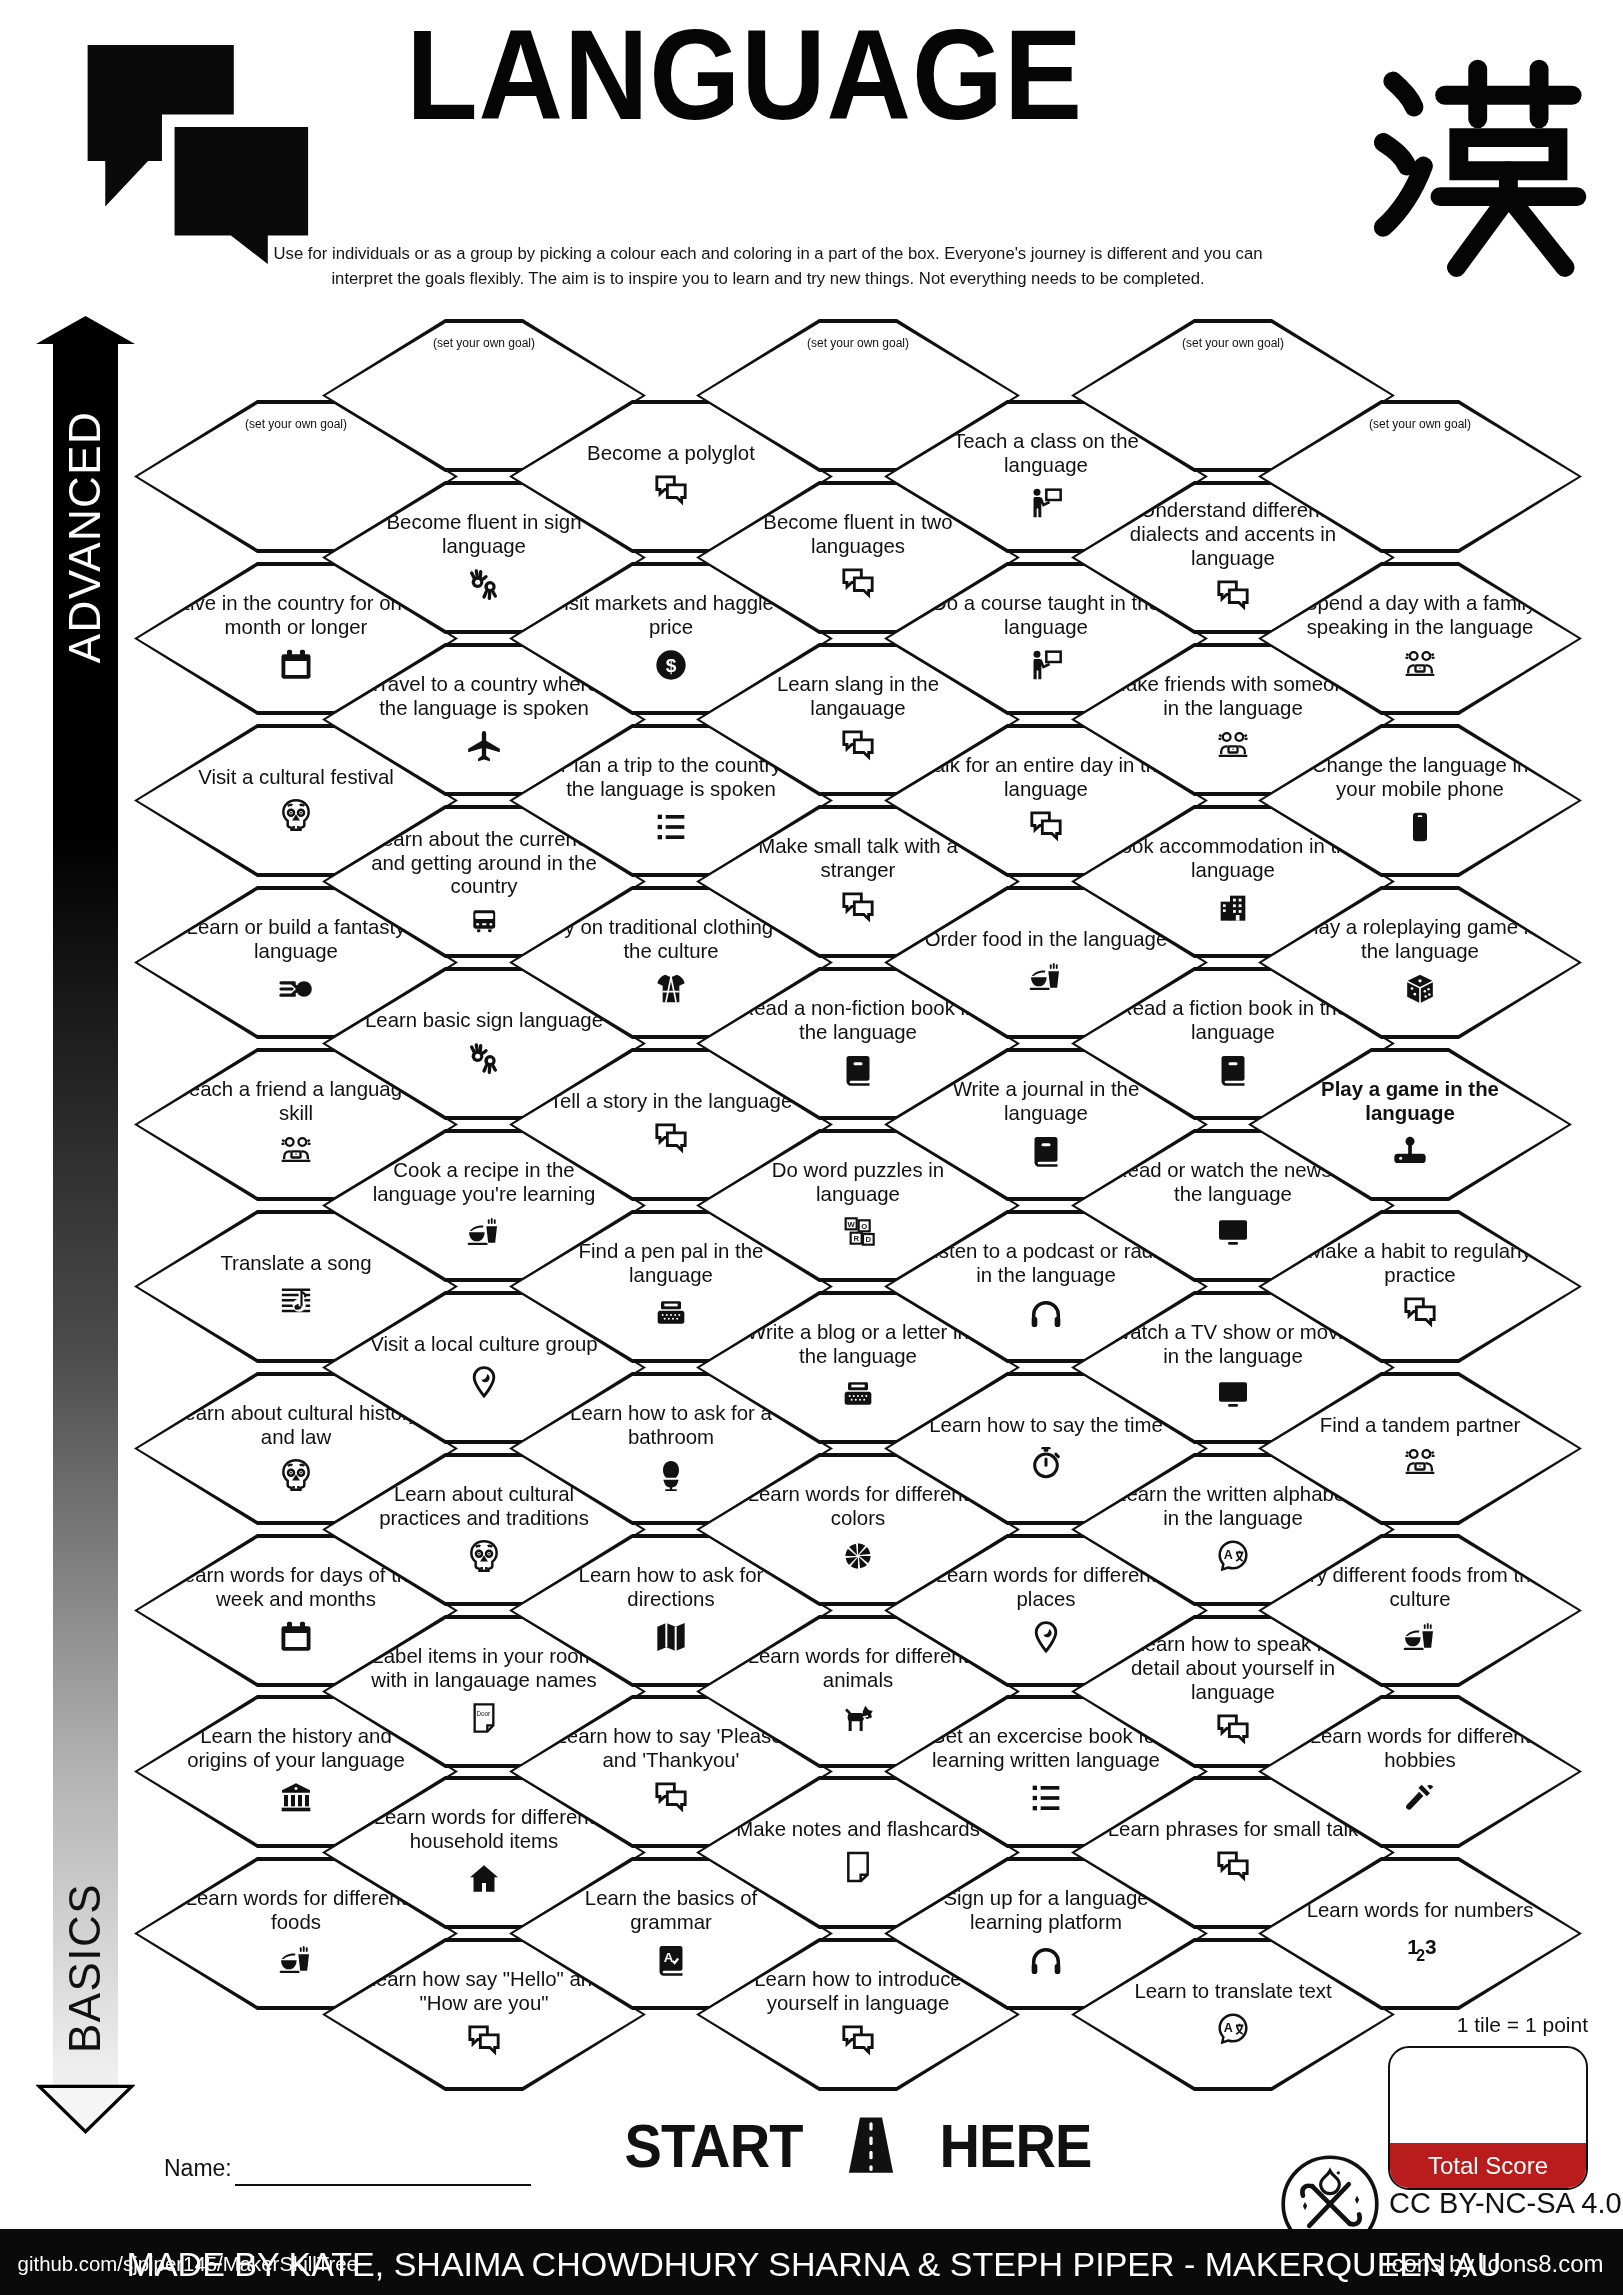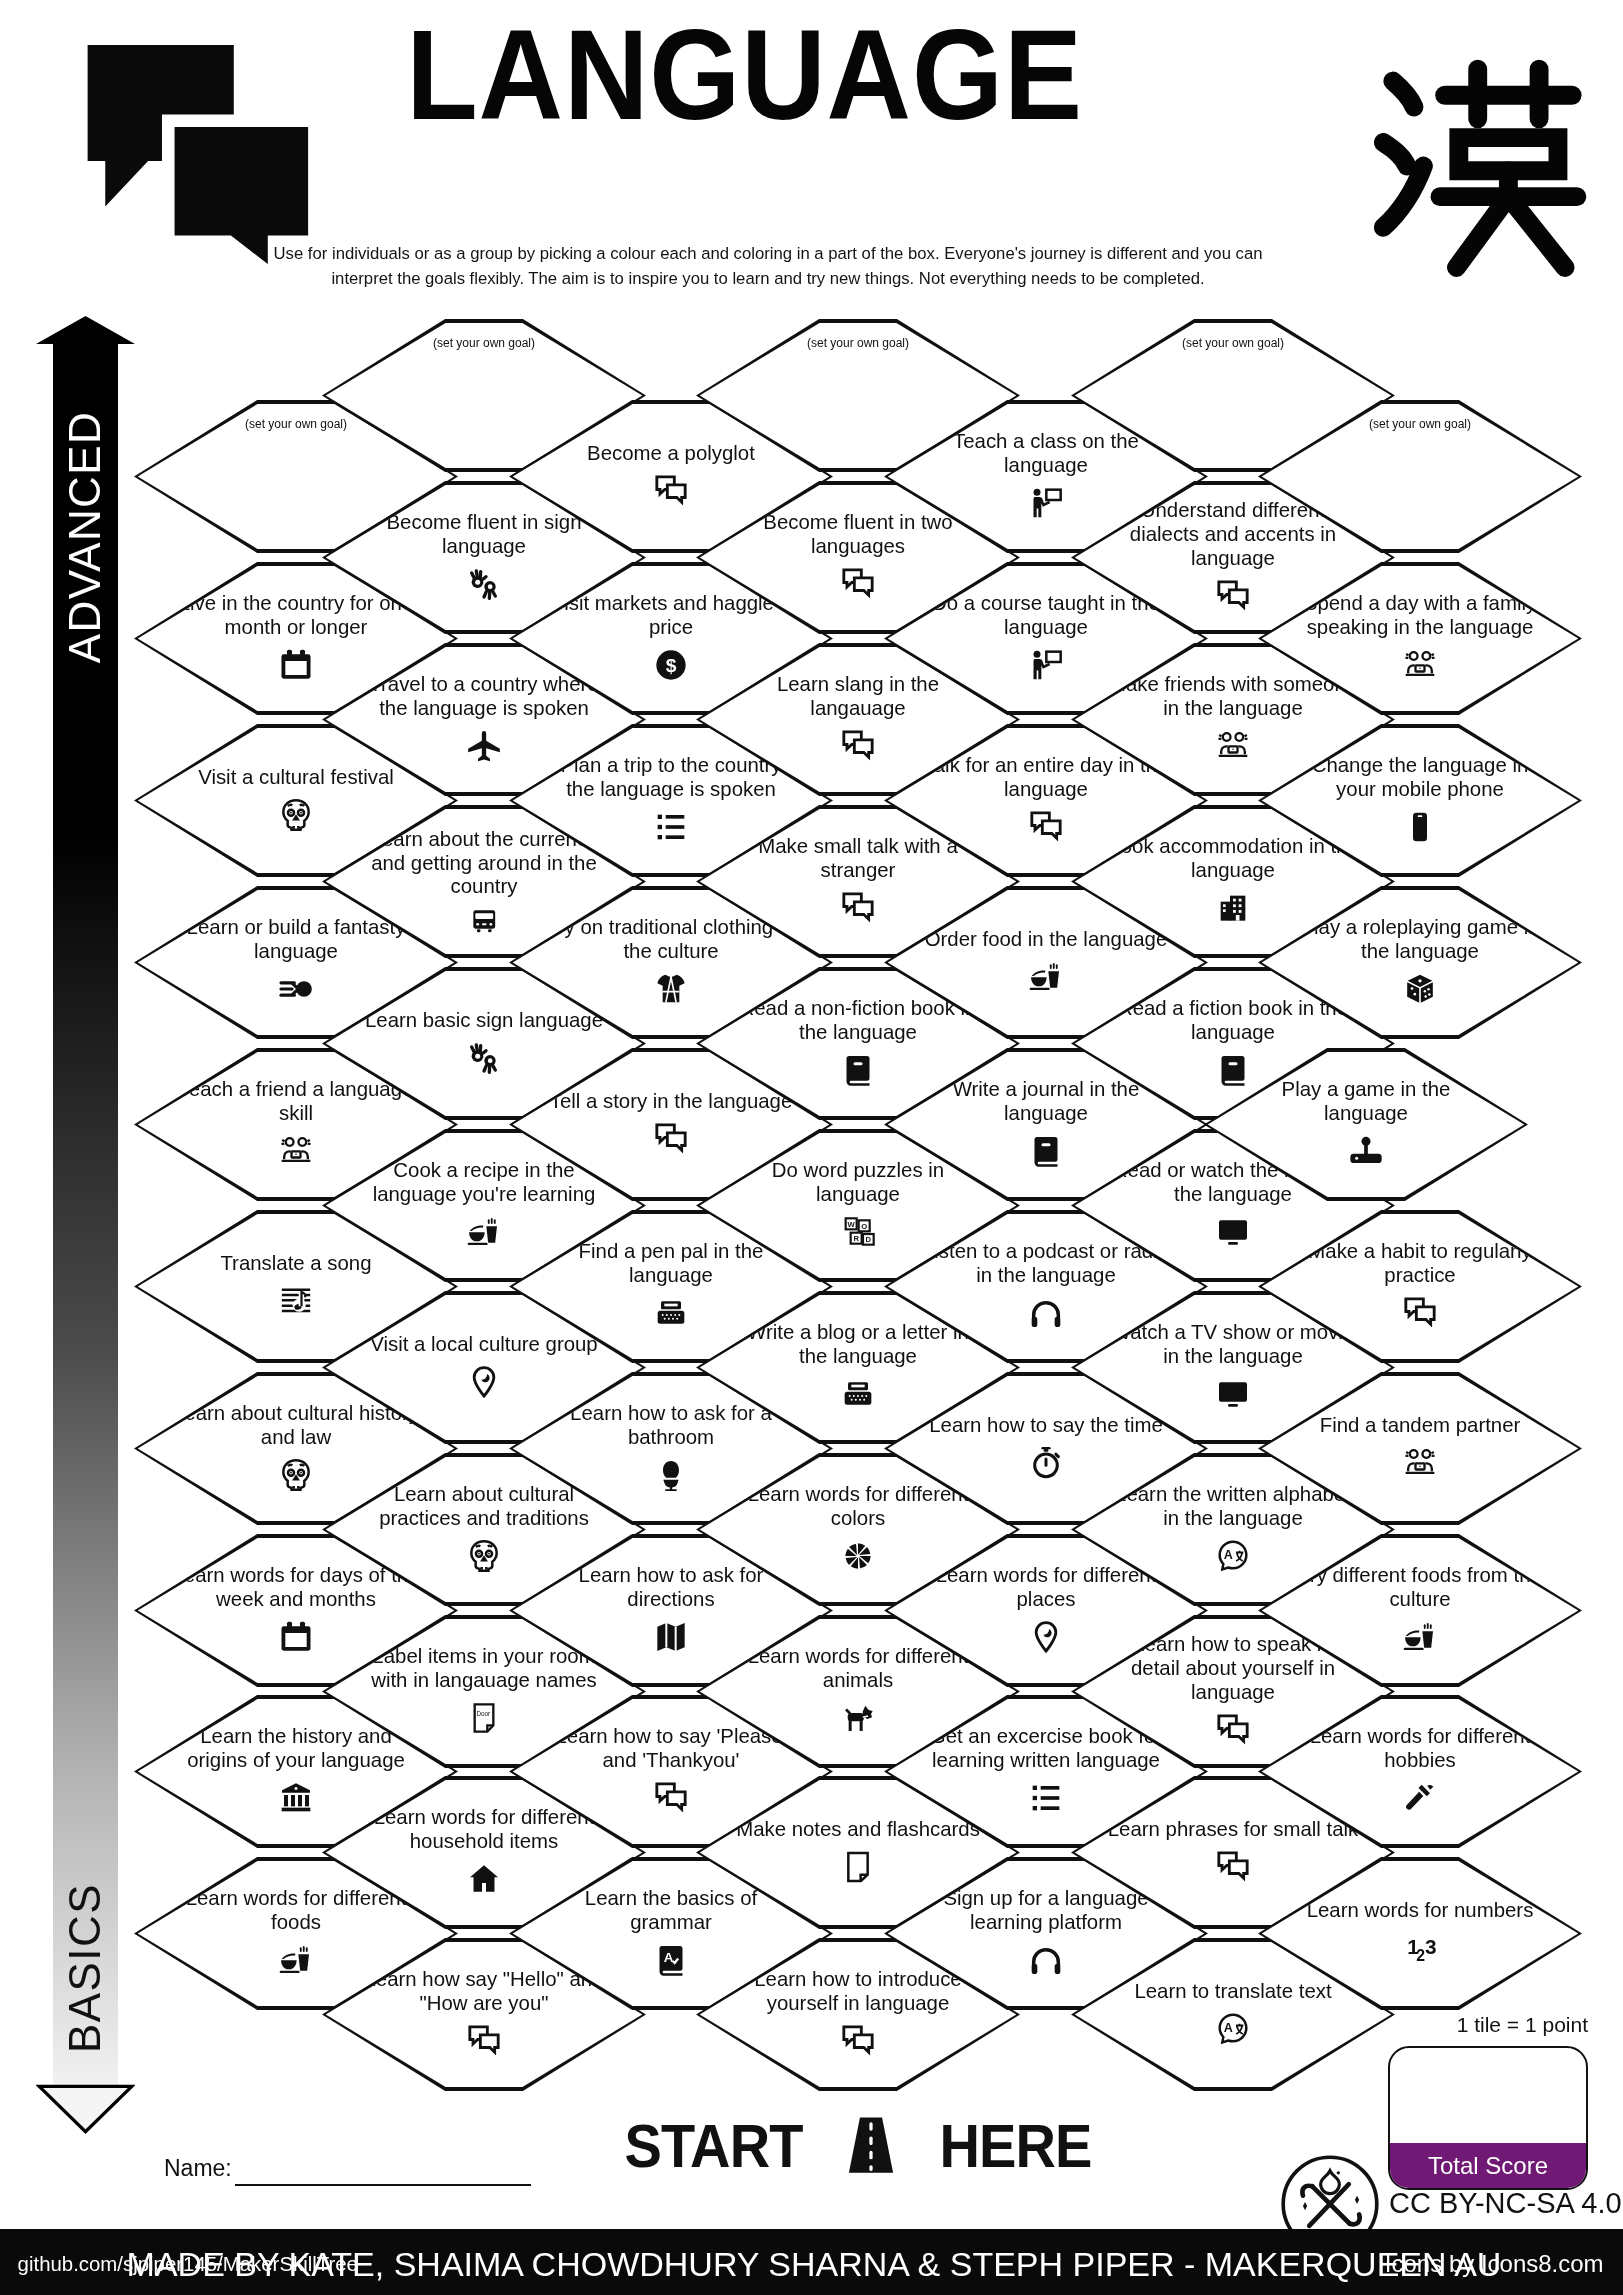--- a/index.html
+++ b/index.html
@@ -49,21 +49,21 @@
 
   
   .name-label{position:absolute;left:164px;top:2155px;font-size:23px;}
   .name-line{position:absolute;left:235px;top:2184px;width:296px;border-top:2.3px solid #111;}
 
   
   .tile-note{position:absolute;left:1388px;top:2013px;width:200px;text-align:right;font-size:21px;}
   .score-box{position:absolute;left:1388px;top:2046px;width:200px;height:144px;box-sizing:border-box;
        border:2.8px solid #111;border-radius:21px;overflow:hidden;display:flex;flex-direction:column;background:#fff;}
   .score-space{flex:1;}
-  .score-band{height:45px;background:#701a75;color:#fff;display:flex;align-items:center;
+  .score-band{height:45px;background:#b91c1c;color:#fff;display:flex;align-items:center;
        justify-content:center;font-size:24px;text-align:center;}
 
   
   .maker-logo{position:absolute;left:1278px;top:2152px;width:104px;height:104px;}
   .license-text{position:absolute;left:1389px;top:2187px;font-size:29px;white-space:nowrap;}
   .footer-bar{position:absolute;left:0;top:2229px;width:1623px;height:69px;background:#0a0a0a;color:#fff;}
   .footer-repo{position:absolute;left:17.6px;top:50%;transform:translateY(-50%);font-size:20.4px;}
   .footer-credit{position:absolute;left:814px;top:50%;transform:translate(-50%,-50%);
        font-size:34px;font-weight:500;white-space:nowrap;}
   .footer-icons{position:absolute;right:19.4px;top:50%;transform:translateY(-50%);font-size:24px;}
@@ -1084,21 +1084,21 @@
       <div class="hex" title="Play a roleplaying game in the language" style="left: 1258px; top: 886px;">
         <div class="hex-in">
           <div class="hex-c">
             <div class="hex-label">Play a roleplaying game in the language</div>
             <svg width="40" height="40" viewBox="0 0 24 24" class="hex-icon">
               <use href="#i-dice"></use>
             </svg>
           </div>
         </div>
       </div>
-      <div class="hex" title="Play a game in the language" style="left: 1204px; top: 1048px;">
+      <div class="hex" title="Play a game in the language" style="left: 1248px; top: 1048px; font-weight: bold;">
         <div class="hex-in">
           <div class="hex-c">
             <div class="hex-label">Play a game in the language</div>
             <svg width="40" height="40" viewBox="0 0 24 24" class="hex-icon">
               <use href="#i-joystick"></use>
             </svg>
           </div>
         </div>
       </div>
       <div class="hex" title="Make a habit to regularly practice" style="left: 1258px; top: 1210px;">

